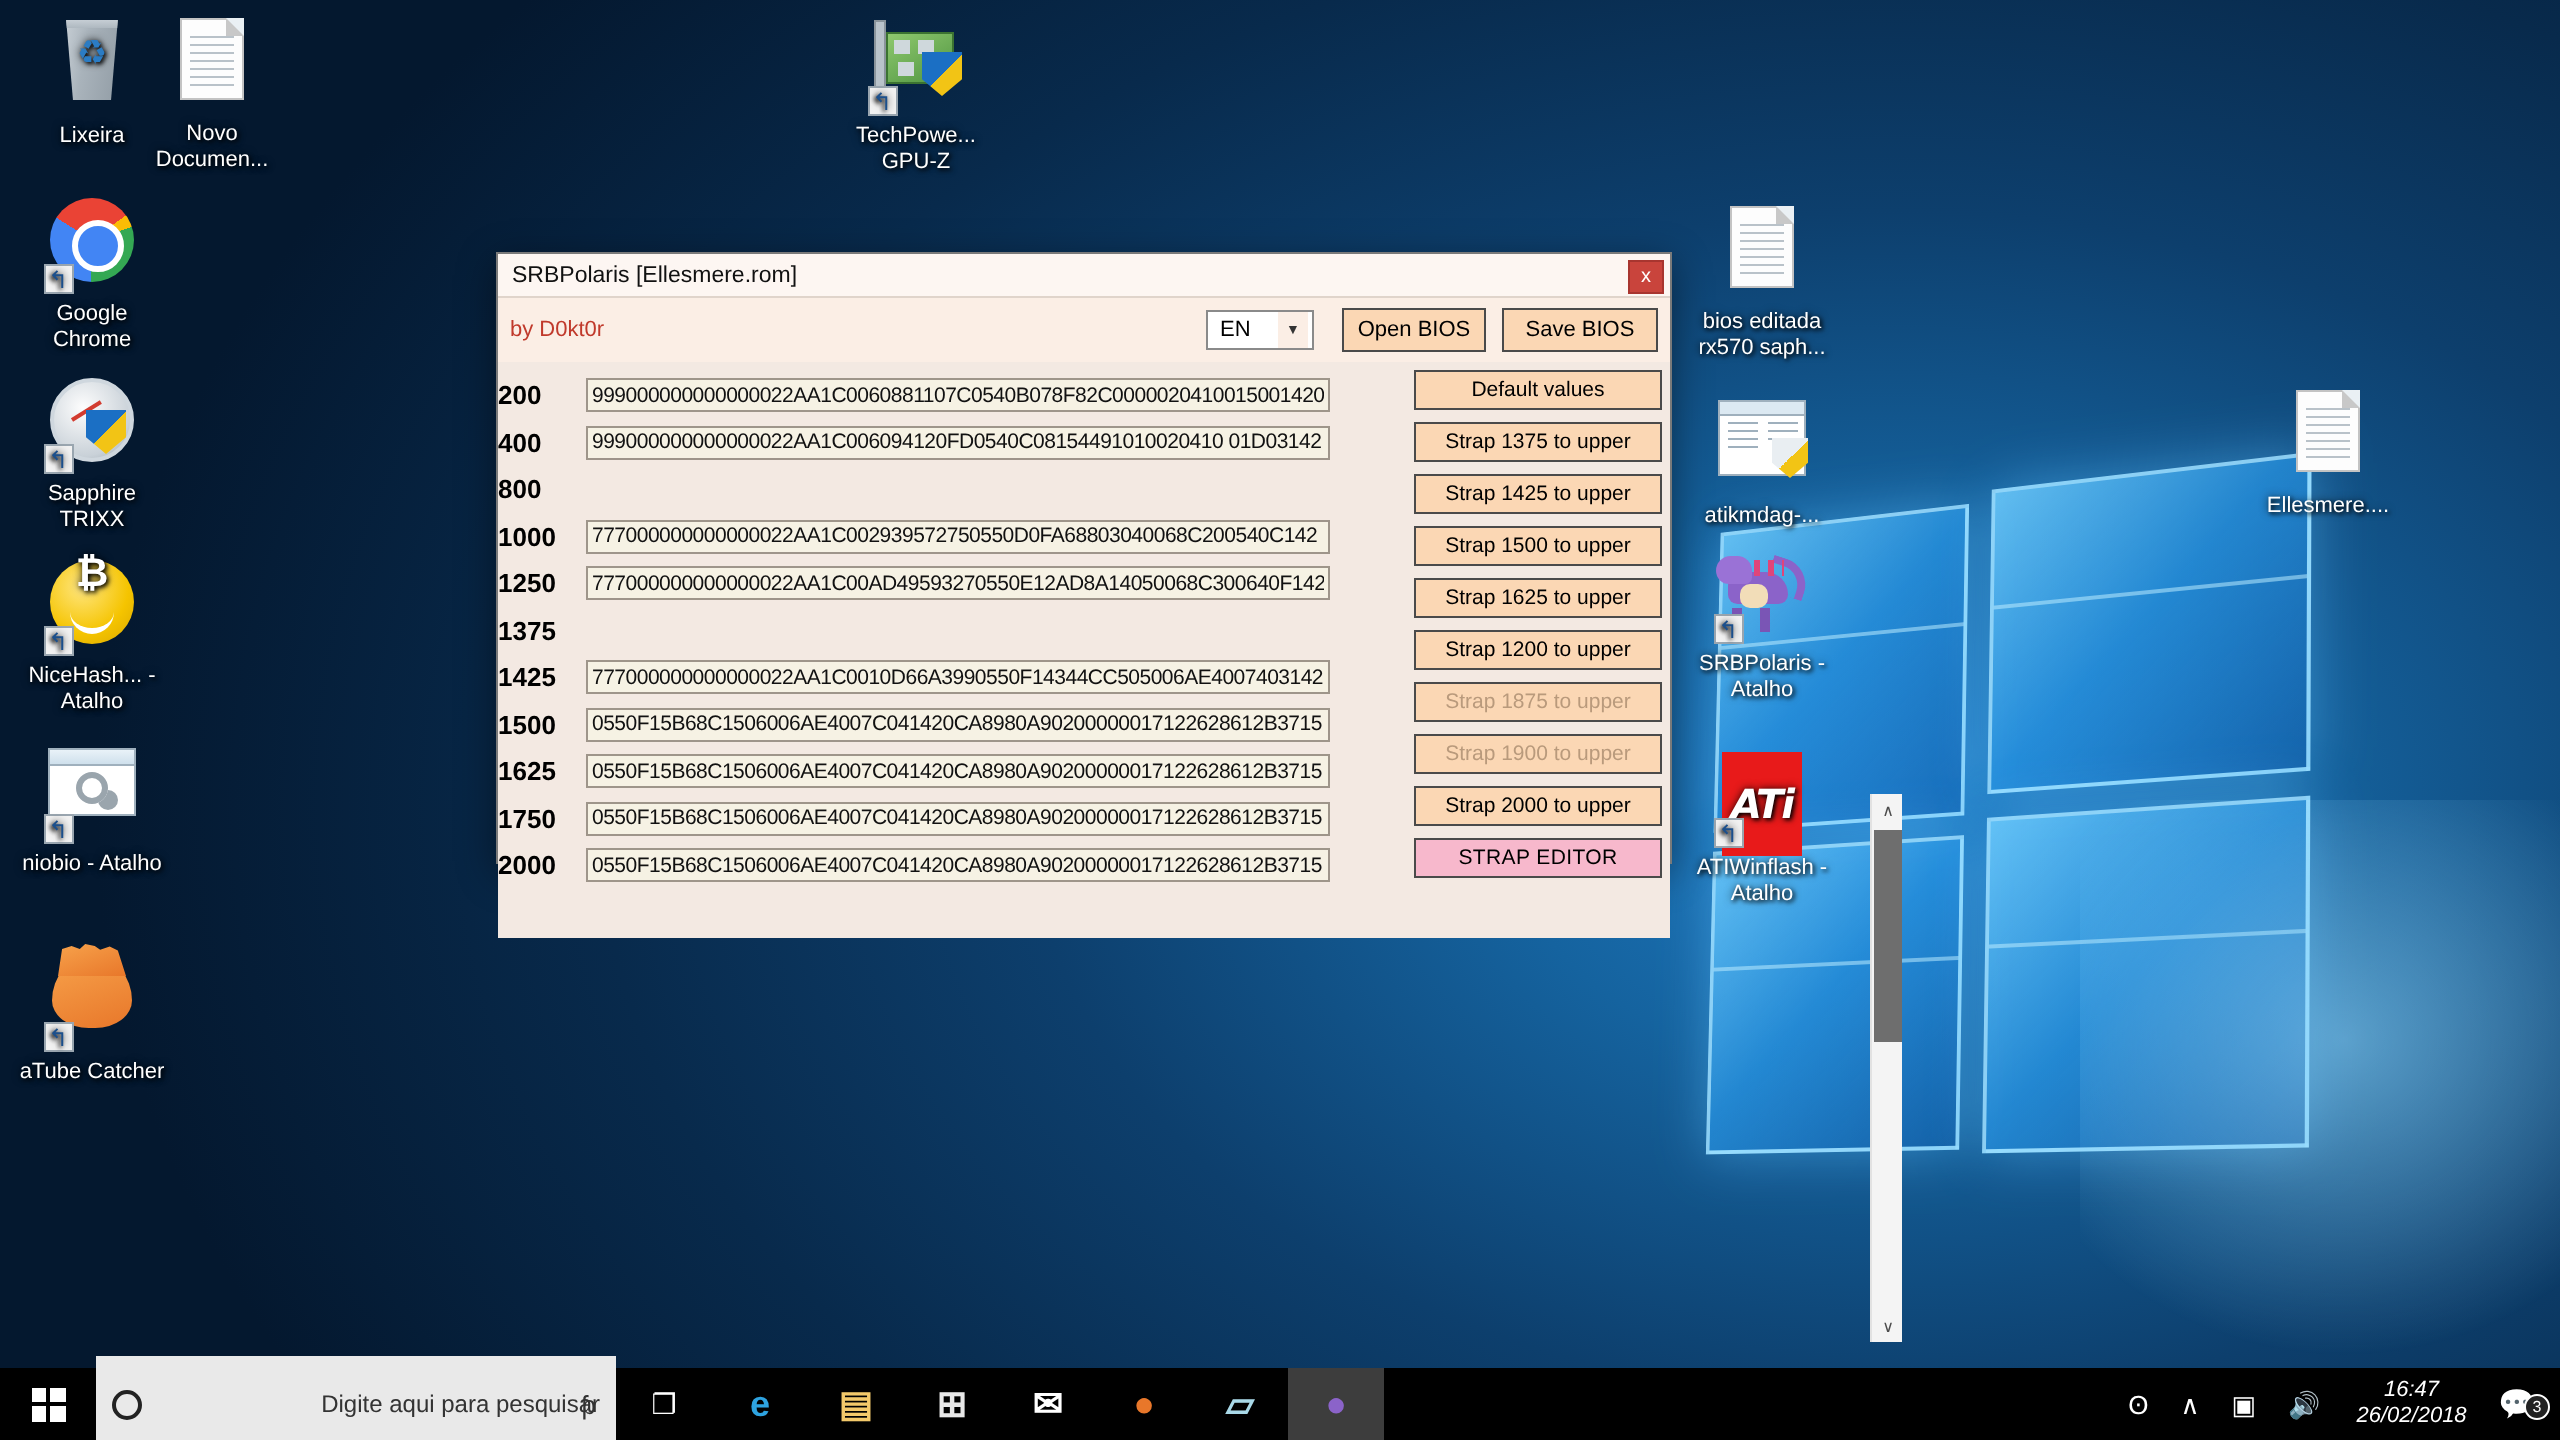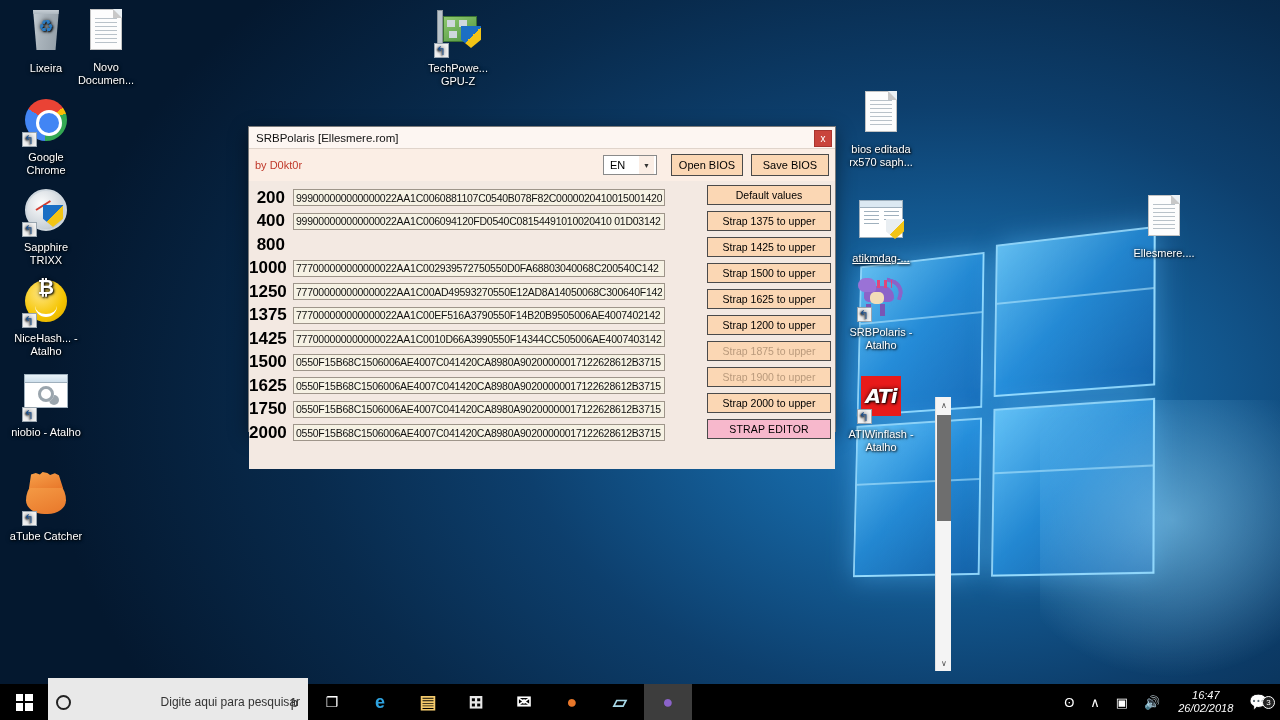--- a/index.html
+++ b/index.html
@@ -130,21 +130,21 @@
   .ic-srb .body{position:absolute;left:6px;top:12px;width:30px;height:16px;background:#8b63c9;border-radius:9px 14px 6px 6px;}
   .ic-srb .head{position:absolute;left:0px;top:4px;width:18px;height:14px;background:#9a72d6;border-radius:9px 9px 4px 8px;}
   .ic-srb .tail{position:absolute;right:0;top:6px;width:20px;height:18px;border:4px solid #8b63c9;
     border-left:none;border-bottom:none;border-radius:0 14px 0 0;transform:rotate(18deg);}
   .ic-srb .spike{position:absolute;left:12px;top:6px;width:22px;height:8px;
     background:repeating-linear-gradient(90deg,#e0457a 0 3px,transparent 3px 7px);}
   .ic-srb .leg{position:absolute;left:8px;bottom:2px;width:5px;height:12px;background:#7a55b5;
     box-shadow:14px 0 0 #7a55b5;}
   .ic-srb .belly{position:absolute;left:12px;top:18px;width:14px;height:12px;background:#f2ddb8;border-radius:5px;}
 
-  .ic-ati{width:40px;height:40px;margin:4px auto 0;background:#e81a1a;position:relative;
+  .ic-ati{width:40px;height:52px;margin:4px auto 0;background:#e81a1a;position:relative;
     display:flex;align-items:center;justify-content:center;}
   .ic-ati span{color:#fff;font-weight:bold;font-size:20px;font-style:italic;letter-spacing:-1px;font-family:"DejaVu Sans",sans-serif;}
 
   
   #app {
     position:absolute; left:248px; top:126px; width:588px; height:306px;
     background:#f3e9e2; border:1px solid #7a7a7a;
     box-shadow:0 5px 18px rgba(0,0,0,.45);
     font-size:11px; color:#000;
   }
@@ -176,21 +176,21 @@
   #tabs { height:22px; display:flex; align-items:flex-end; padding-left:6px; background:#f3e9e2;
           border-bottom:1px solid #b9b0a8; }
   .tab { height:20px; padding:0 9px; display:flex; align-items:center; font-size:11px;
          border-right:1px solid #c6bdb5; cursor:pointer; color:#111; }
   .tab.active { border:1px solid #6b6b6b; background:#f6efe9; margin-bottom:-1px; height:21px; }
 
   #content { display:flex; height:288px; background:#f3e9e2; }
   #listwrap { width:450px; position:relative; }
   #list { position:absolute; left:0; top:5px; width:432px; height:275px; overflow:hidden; }
   .row { display:flex; align-items:center; height:23.5px; }
-  .row .freq { width:44px; text-align:right; padding-right:8px; font-weight:bold; font-size:17px; color:#000; }
+  .row .freq { width:44px; text-align:left; padding-right:8px; font-weight:bold; font-size:13px; color:#000; }
   .row input {
     width:372px; height:17px; background:#f6f2e4; border:1px solid #9e958a; color:#111;
     font-family:"Liberation Sans", sans-serif; font-size:10.5px; padding:0 2px; letter-spacing:-0.25px;
     overflow:hidden; white-space:nowrap;
   }
   .sb { position:absolute; left:686px; top:216px; width:16px; height:274px; background:#f4f4f4; border-left:1px solid #e2e2e2;}
   .sbbtn { position:absolute; left:0; width:16px; height:16px; display:flex;align-items:center;justify-content:center;
            color:#4d4d4d; font-size:8px; cursor:pointer; }
   .sbthumb { position:absolute; left:1px; top:18px; width:14px; height:106px; background:#6e6e6e; cursor:pointer;}
 
@@ -295,29 +295,29 @@
             <div class="bracket"></div>
             <div class="board">
               <i></i>
             </div>
             <div class="shield"></div>
           </div>
           <span class="shortcut"></span>
         </div>
         <span class="lbl">TechPowe... GPU-Z</span>
       </div>
-      <div class="dicon" style="left: 843px; top: 88px;">
+      <div class="dicon" style="left: 843px; top: 100px;">
         <div class="glyphbox">
           <div class="ic-doc">
             <i></i>
           </div>
         </div>
         <span class="lbl">bios editada rx570 saph...</span>
       </div>
-      <div class="dicon" style="left: 843px; top: 195px; text-decoration: underline;">
+      <div class="dicon" style="left: 843px; top: 195px;">
         <div class="glyphbox">
           <div class="ic-atik">
             <i></i>
             <u></u>
           </div>
         </div>
         <span class="lbl">atikmdag-...</span>
       </div>
       <div class="dicon" style="left: 843px; top: 272px;">
         <div class="glyphbox">
@@ -387,21 +387,20 @@
             <div class="row">
               <span class="freq">1000</span>
               <input type="text" value="777000000000000022AA1C002939572750550D0FA68803040068C200540C142" style="">
             </div>
             <div class="row">
               <span class="freq">1250</span>
               <input type="text" value="777000000000000022AA1C00AD49593270550E12AD8A14050068C300640F142" style="">
             </div>
             <div class="row">
               <span class="freq">1375</span>
-              <input type="text" value="777000000000000022AA1C00EF516A3790550F14B20B9505006AE4007402142" style="">
             </div>
             <div class="row">
               <span class="freq">1425</span>
               <input type="text" value="777000000000000022AA1C0010D66A3990550F14344CC505006AE4007403142" style="">
             </div>
             <div class="row">
               <span class="freq">1500</span>
               <input type="text" value="0550F15B68C1506006AE4007C041420CA8980A90200000017122628612B3715" style="">
             </div>
             <div class="row">

